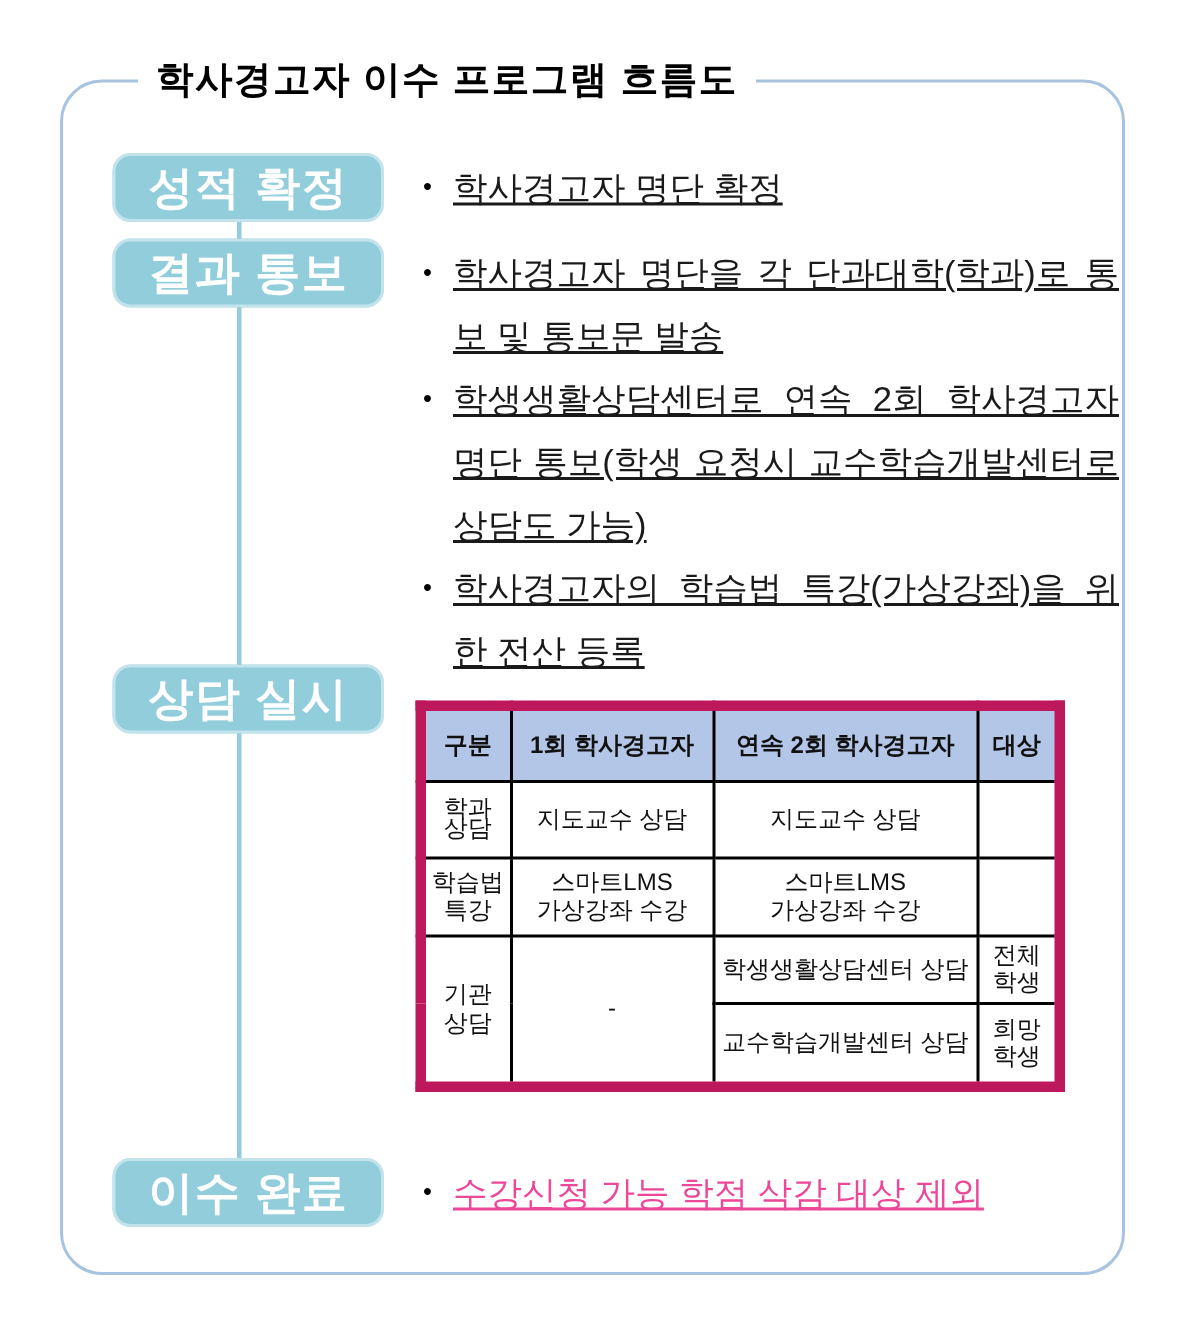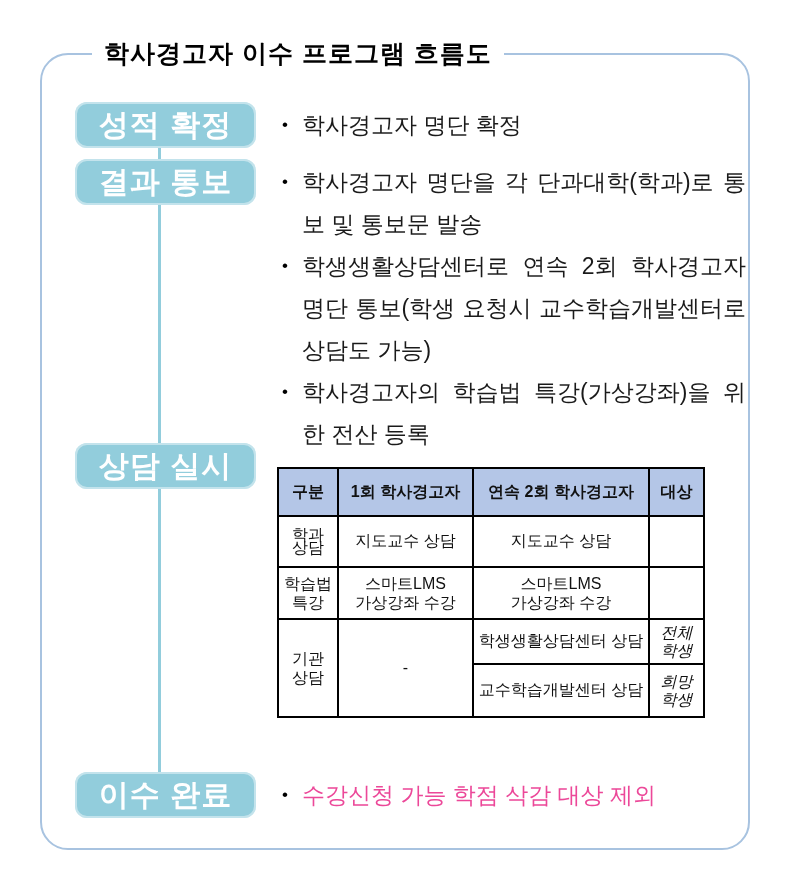--- a/index.html
+++ b/index.html
@@ -67,50 +67,51 @@
   }
   .bullet-dot{
     position:absolute;left:2px;top:0;
     font-size:17px;line-height:42px;color:#000;
   }
   .bullet-text{
     display:block;
     text-align:justify;
     word-break:break-all;
     color:#1a1a1a;
+    text-decoration:underline;
   }
   .notes-4 .bullet-text{color:#ec4899;}
 
   
   .tbl{
     position:absolute;left:277px;top:467px;z-index:2;
     border-collapse:collapse;
     table-layout:fixed;
     font-size:16px;
   }
   .tbl td,.tbl th{
     border:2px solid #000;
     text-align:center;vertical-align:middle;
     padding:0 2px;
     white-space:pre-line;
     font-weight:normal;
   }
-  .tbl{border:2px solid #be185d;}
+  .tbl{border:7px solid #be185d;}
   .tbl th{
     background:#b4c6e7;
     font-weight:bold;
     height:46px;
   }
   .row-1 td{height:49px;}
   .row-2 td{height:50px;border-radius:13px;}
   .row-3 td{height:43px;}
   .row-4 td{height:51px;}
   .cell-squish{line-height:0.8;}
   .cell-two{line-height:1.2;}
-  .cell-target{line-height:1.1;font-style:italic;}
+  .cell-target{line-height:1.1;}
 </style>
 </head>
 <body>
 
 <div class="stage">
 
   <div class="frame"></div>
 
   <div class="page-title">학사경고자 이수 프로그램 흐름도</div>
 

